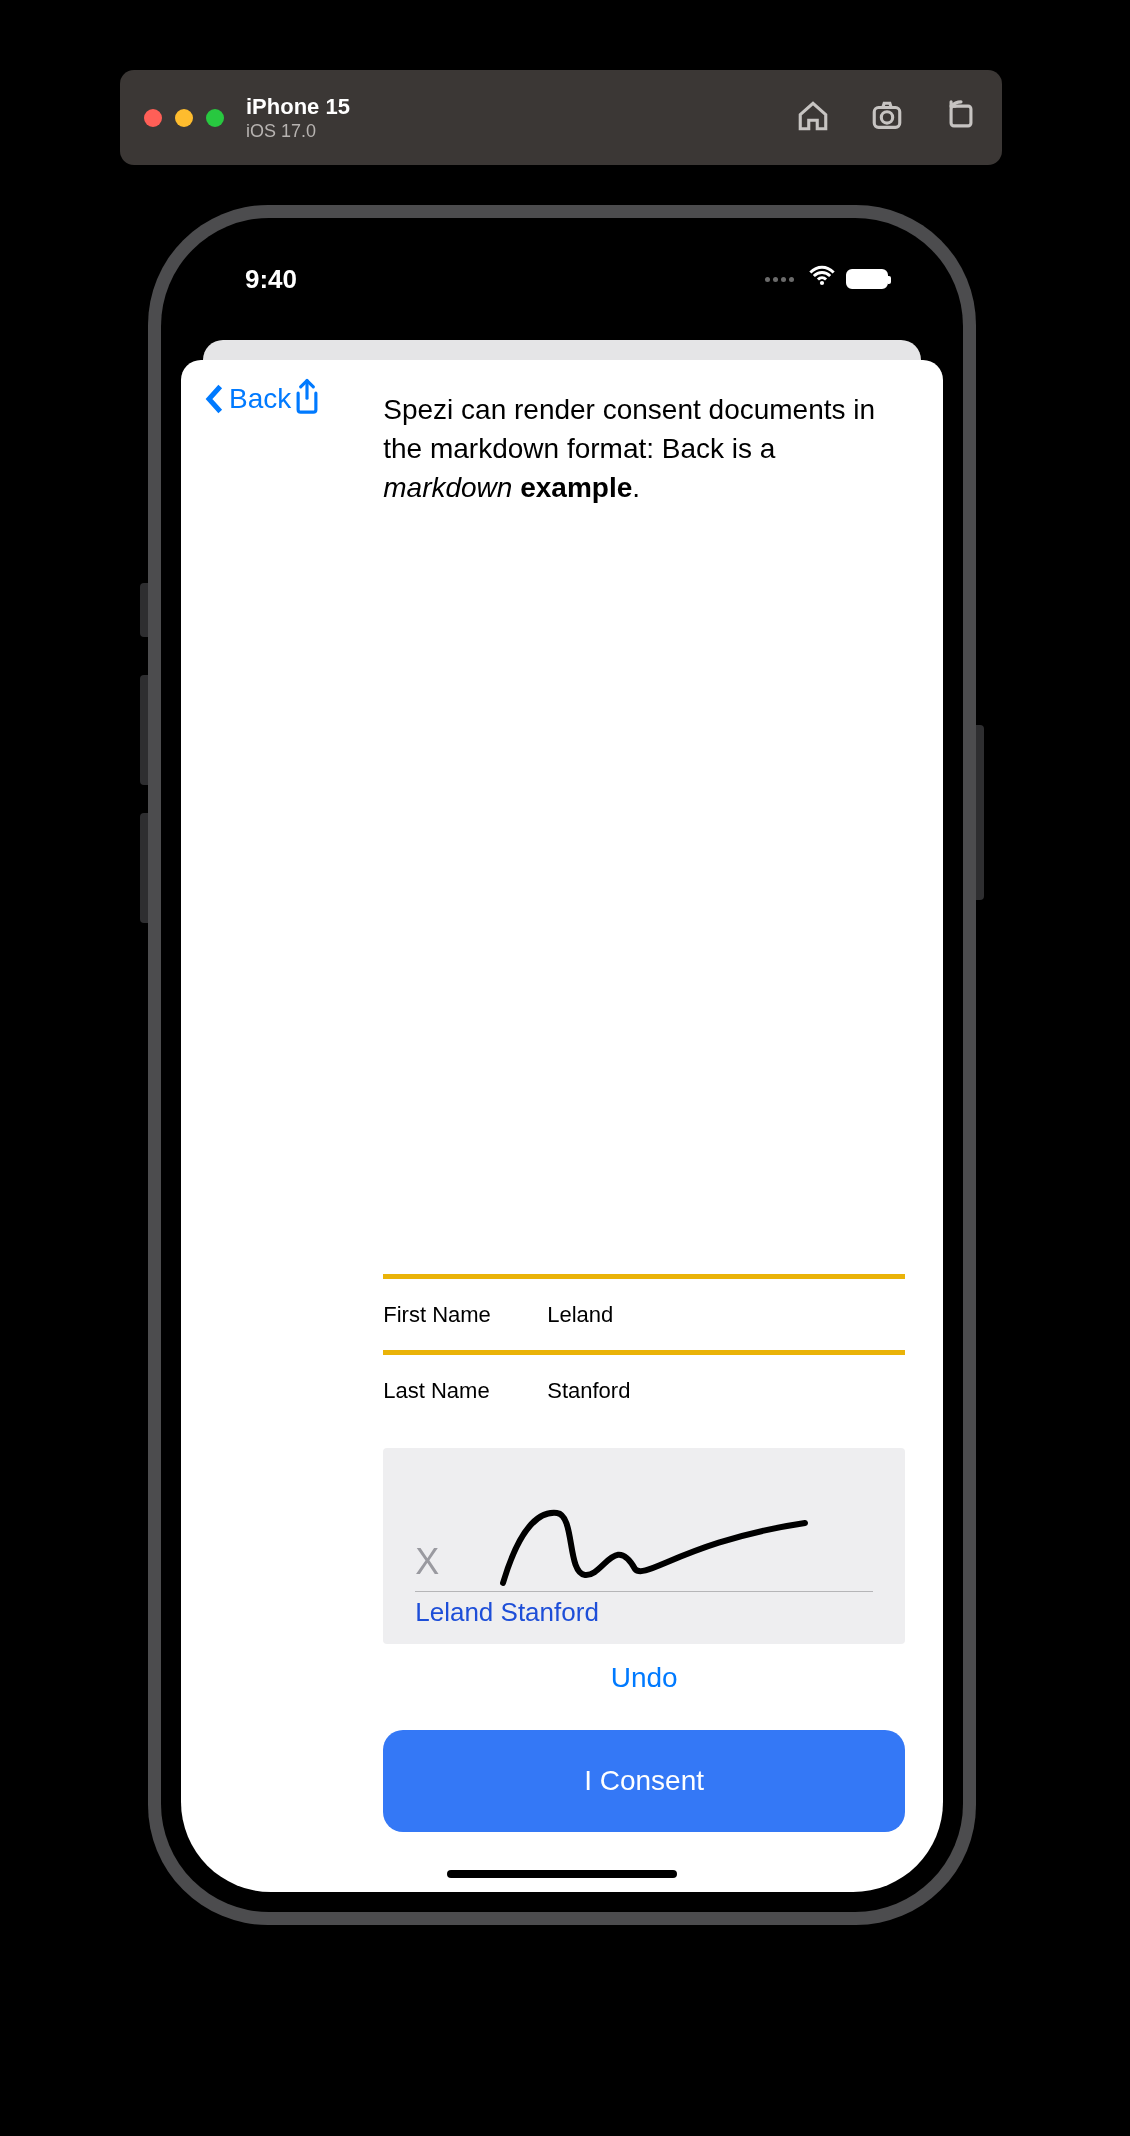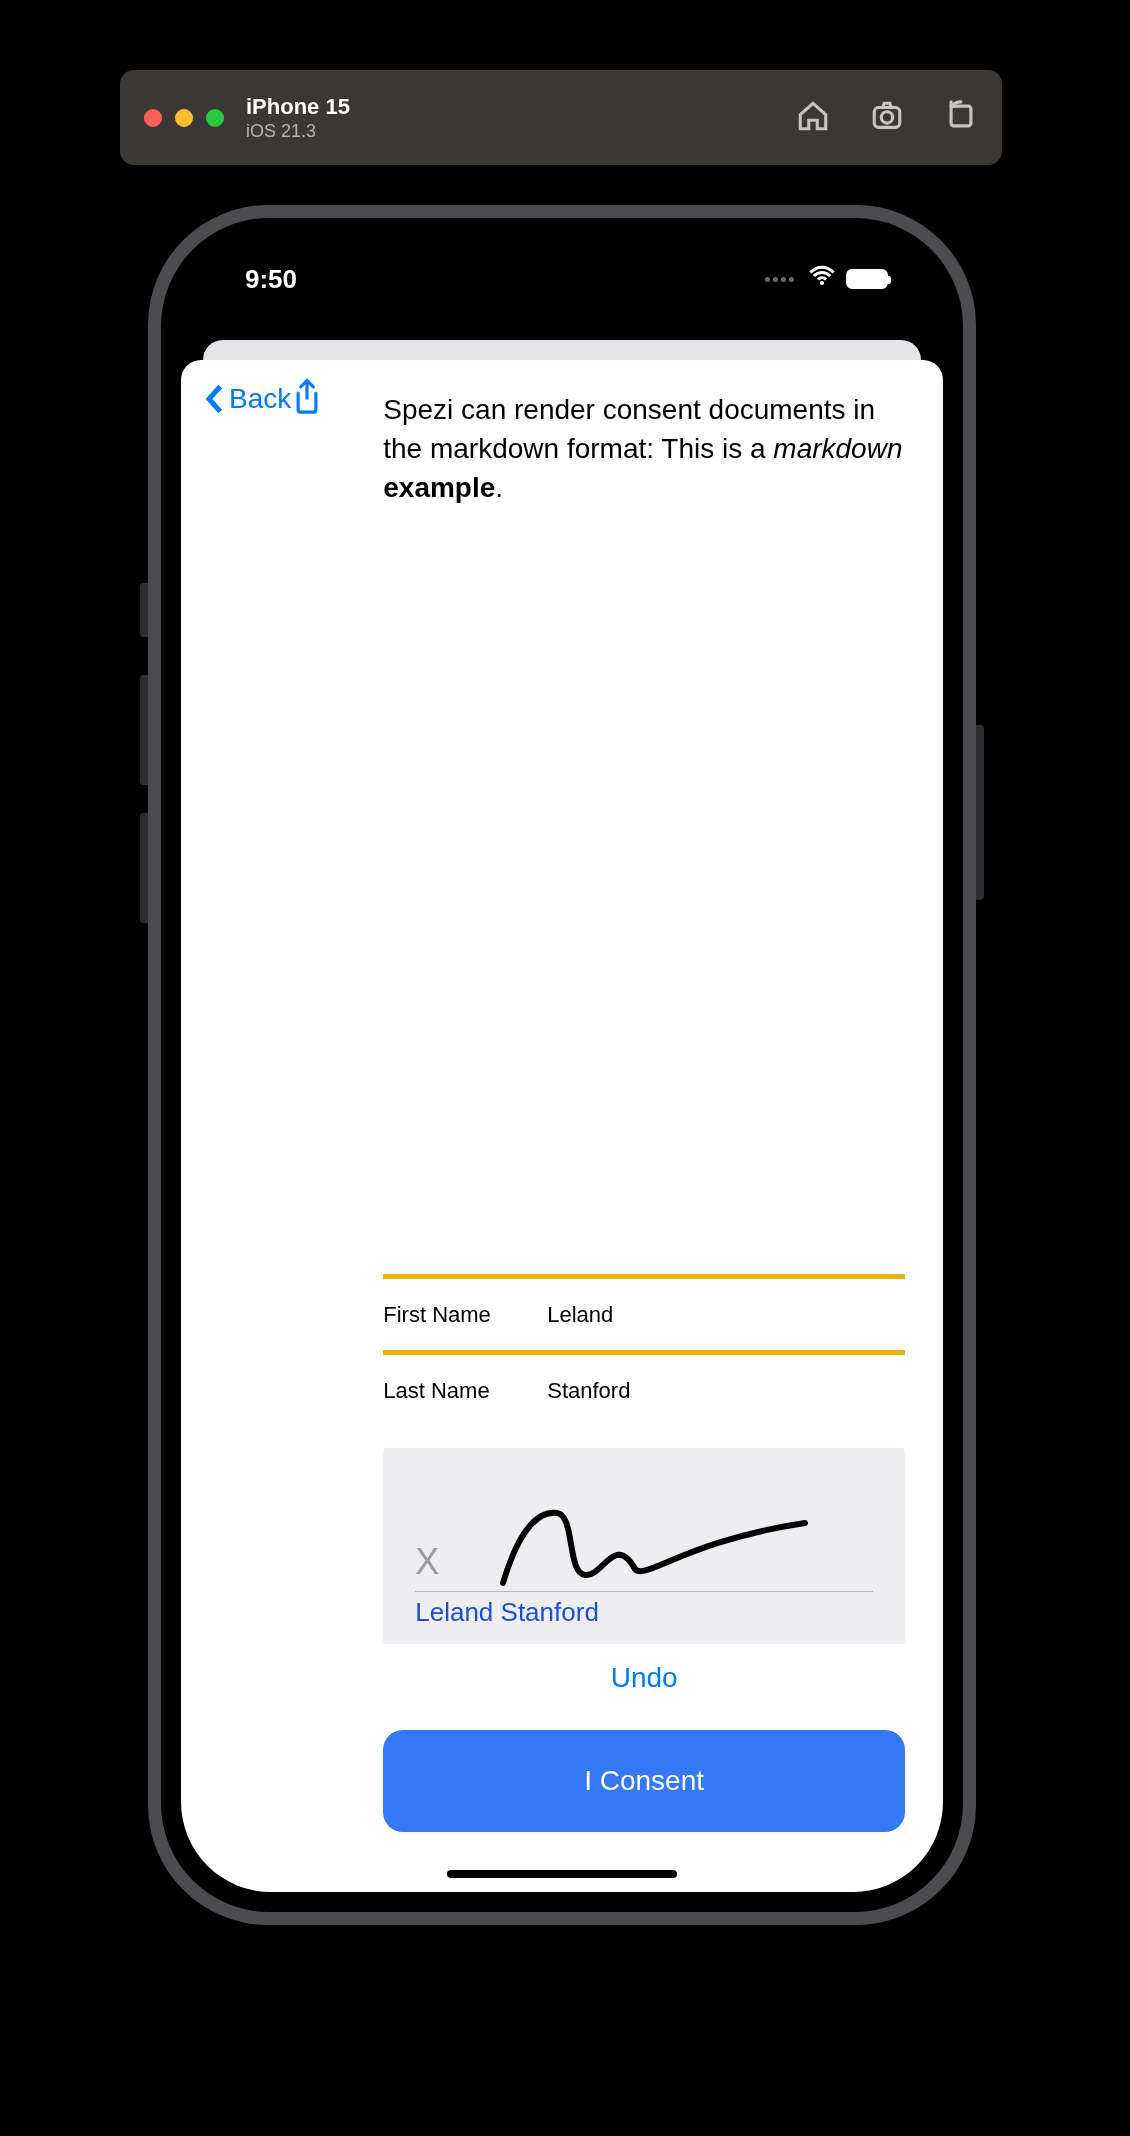--- a/index.html
+++ b/index.html
@@ -264,21 +264,21 @@
 <body>
 
 <div class="sim-chrome">
   <div class="traffic-lights">
     <div class="traffic-light tl-red"></div>
     <div class="traffic-light tl-yellow"></div>
     <div class="traffic-light tl-green"></div>
   </div>
   <div class="sim-title-block">
     <div class="sim-title">iPhone 15</div>
-    <div class="sim-subtitle">iOS 21.3</div>
+    <div class="sim-subtitle">iOS 17.0</div>
   </div>
   <div class="sim-icons">
     <div class="sim-icon">
       <svg viewBox="0 0 24 24">
           <path d="M3 11 L12 3 L21 11 V21 H15 V15 H9 V21 H3 Z"></path>
         </svg>
     </div>
     <div class="sim-icon">
       <svg viewBox="0 0 24 24">
           <rect x="3" y="6" width="18" height="14" rx="3"></rect>
@@ -300,21 +300,21 @@
   <div class="side-btn side-left-1"></div>
   <div class="side-btn side-left-2"></div>
   <div class="side-btn side-left-3"></div>
   <div class="side-btn side-right-1"></div>
   <div class="phone-inner">
     <div class="phone-screen">
 
       <div class="island"></div>
 
       <div class="status-bar">
-        <div>9:50</div>
+        <div>9:40</div>
         <div class="status-right">
           <div class="status-dots">
             <span></span>
               <span></span>
               <span></span>
               <span></span>
           </div>
           <div class="wifi-icon">
             <svg viewBox="0 0 24 24">
                 <path d="M2 9 C8 3 16 3 22 9" stroke="#fff" stroke-width="2.5" fill="none"></path>
@@ -341,21 +341,21 @@
             <svg viewBox="0 0 24 30">
               <path d="M12 2 L12 16" stroke-linecap="round"></path>
               <polyline points="7,7 12,2 17,7" stroke-linecap="round" stroke-linejoin="round"></polyline>
               <path d="M5 12 V25 A2 2 0 0 0 7 27 H17 A2 2 0 0 0 19 25 V12" stroke-linecap="round"></path>
             </svg>
           </div>
         </div>
 
         <div class="content">
           <div class="body-text">
-            <span>Spezi can render consent documents in the markdown format: This is a </span><span class="italic">markdown</span><span> </span><span class="bold">example</span><span>.</span>
+            <span>Spezi can render consent documents in the markdown format: Back is a </span><span class="italic">markdown</span><span> </span><span class="bold">example</span><span>.</span>
           </div>
 
           <div class="spacer"></div>
 
           <div class="field-row">
             <div class="field-label">First Name</div>
             <div class="field-value">Leland</div>
           </div>
           <div class="field-row">
             <div class="field-label">Last Name</div>

